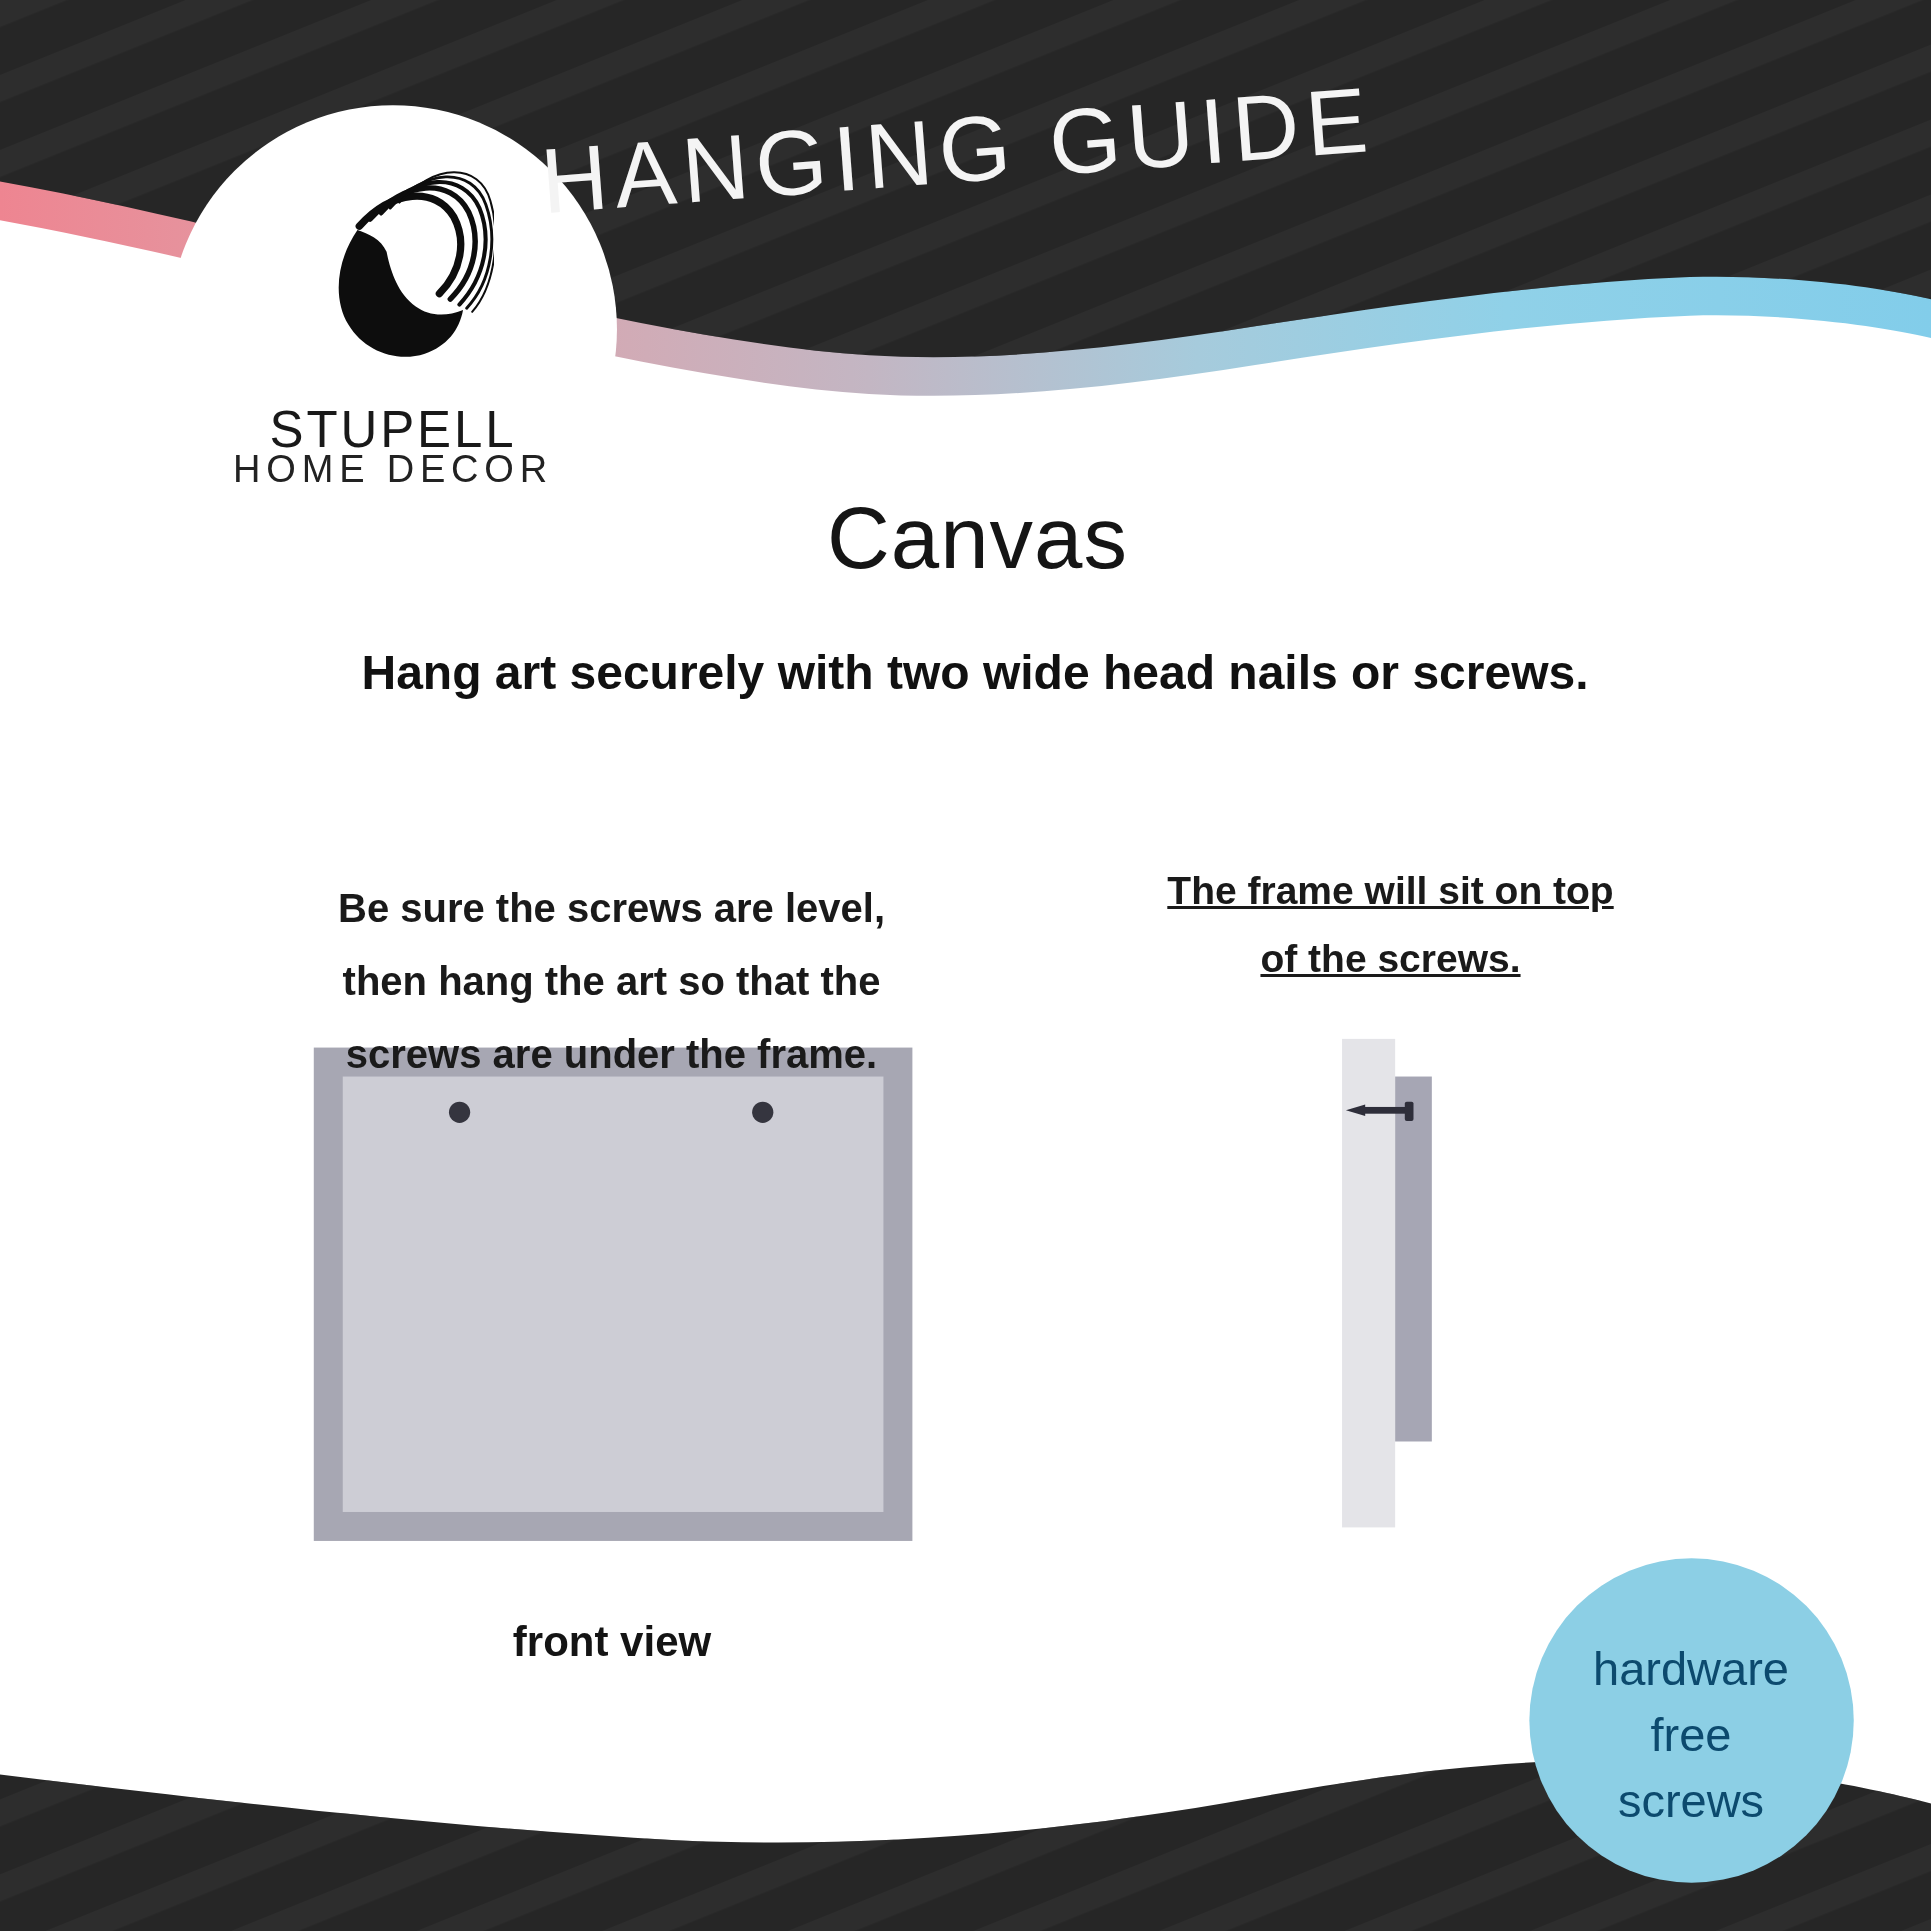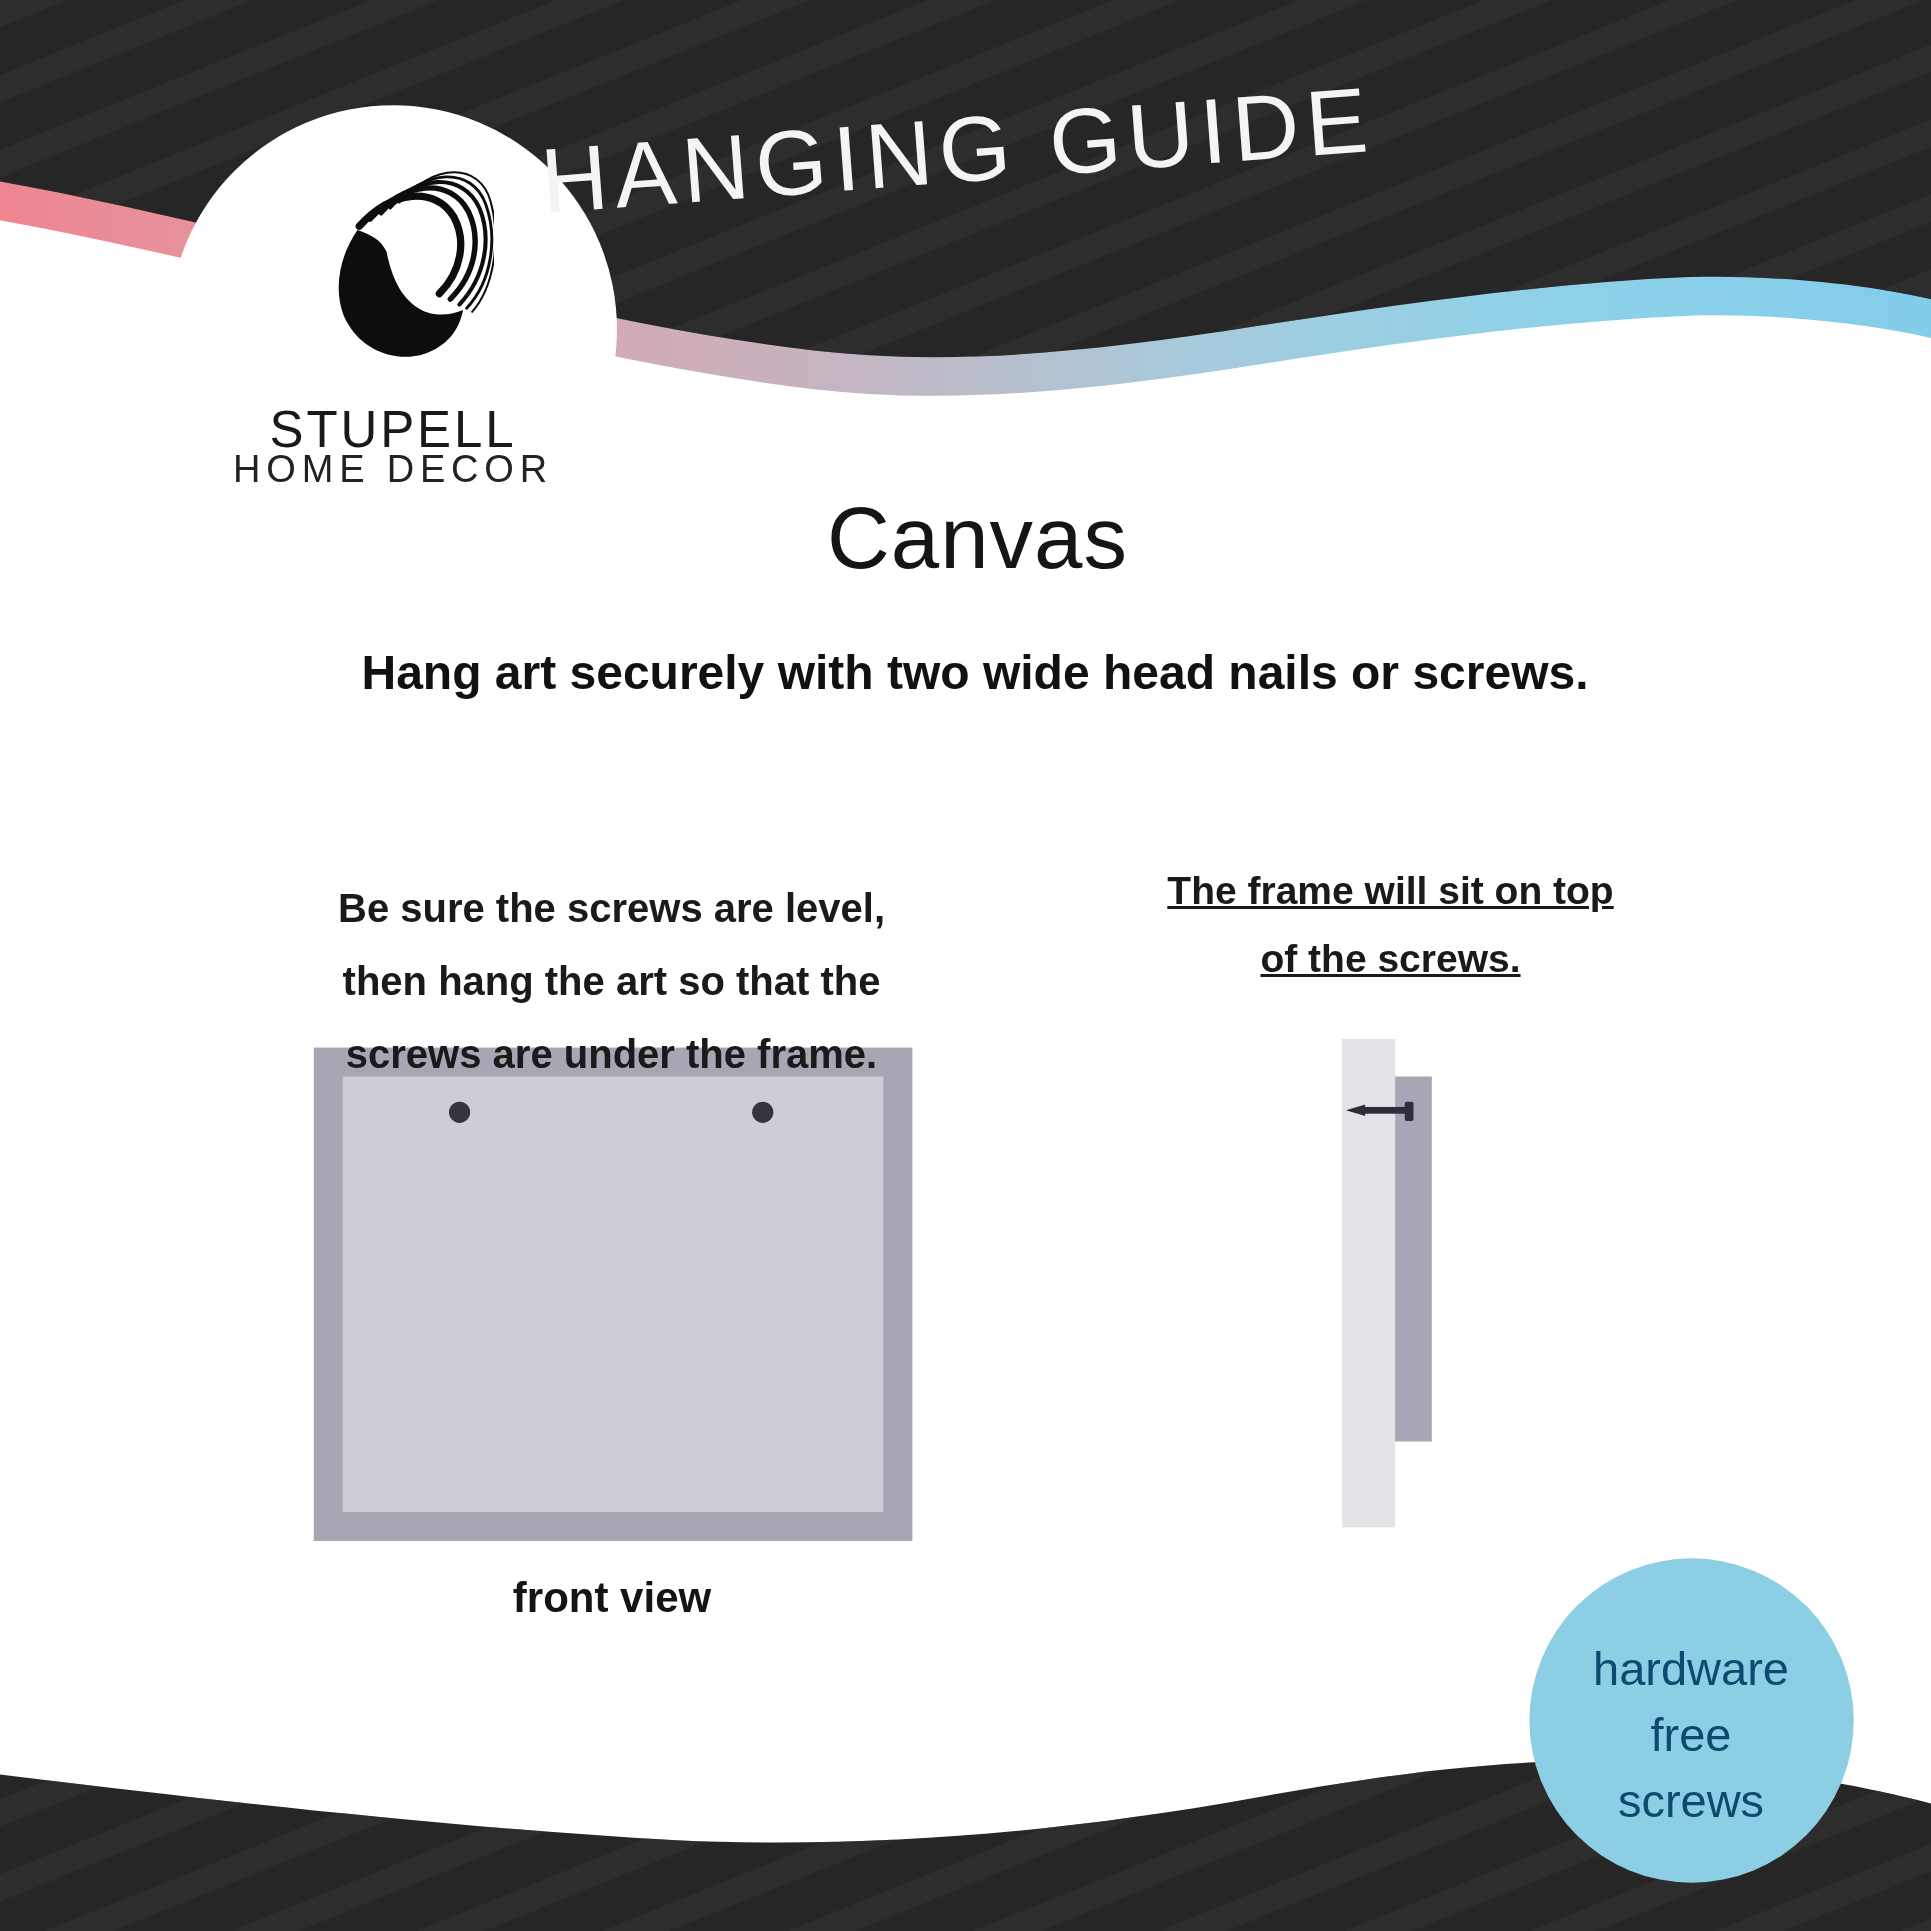--- a/index.html
+++ b/index.html
@@ -16,21 +16,21 @@
     transform:rotate(-4.3deg);transform-origin:50% 50%;white-space:nowrap;
   }
   .brand-name{left:200px;top:400px;width:386px;font-size:51px;letter-spacing:2.9px;color:#191919;font-weight:400;}
   .brand-tagline{left:200px;top:448px;width:386px;font-size:38px;letter-spacing:5.8px;color:#222222;font-weight:400;}
   .canvas-title{left:736px;top:450px;width:483px;font-size:87px;line-height:89px;letter-spacing:1px;color:#151515;font-weight:400;margin-top:43px;}
   .headline{left:299px;top:637px;width:1352px;font-size:48px;line-height:60px;color:#111111;font-weight:700;margin-top:6px;}
   .para{font-weight:700;color:#1a1a1a;}
   .para-front{left:322px;top:872px;width:579px;font-size:40px;line-height:73px;}
   .para-side{left:1101px;top:857px;width:579px;font-size:39px;line-height:68px;text-decoration:underline;}
   .caption{font-size:42px;font-weight:700;color:#141414;}
-  .caption-front{left:419px;top:1574px;width:386px;}
+  .caption-front{left:419px;top:1618px;width:386px;}
   .caption-side{left:1191px;top:1593px;width:386px;}
   .badge-text{left:1529px;top:1636px;width:324px;font-size:47px;line-height:66px;color:#0c4a6e;font-weight:400;}
   .logo-svg{left:301px;top:143px;}
 </style>
 </head>
 <body>
 
 <div id="poster">
 
   <svg id="bg" viewBox="0 0 2000 2000">

